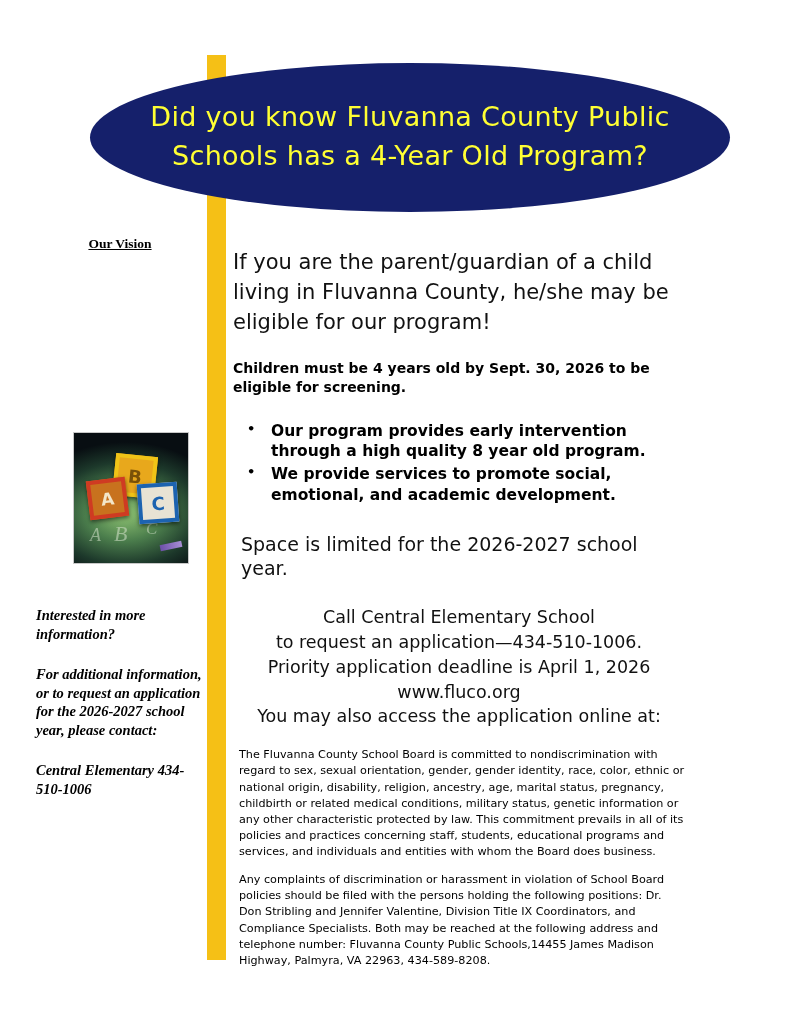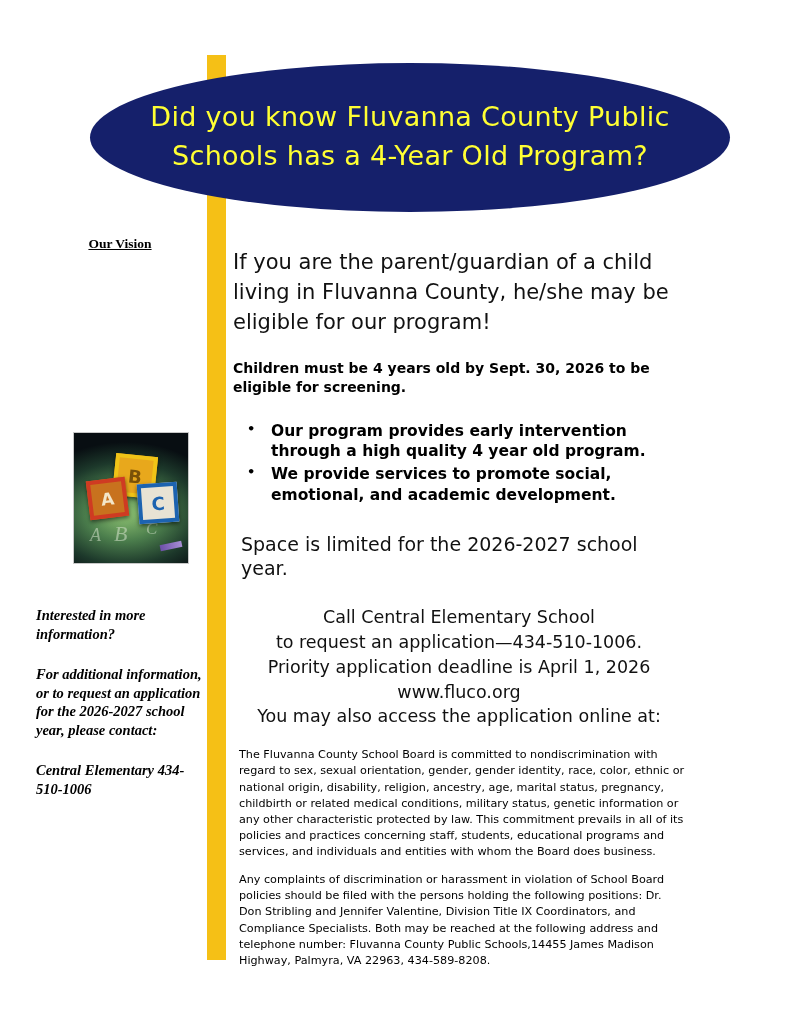--- a/index.html
+++ b/index.html
@@ -261,21 +261,21 @@
     <p>Interested in more information?</p>
     <p>For additional information, or to request an application for the 2026-2027 school year, please contact:</p>
     <p>Central Elementary 434-510-1006</p>
   </div>
 
   <div class="main-col">
     <p class="lead">If you are the parent/guardian of a child living in Fluvanna County, he/she may be eligible for our program!</p>
     <p class="subhead">Children must be 4 years old by Sept. 30, 2026 to be eligible for screening.</p>
 
     <ul class="points">
-      <li>Our program provides early intervention through a high quality 4 year old program.</li>
+      <li>Our program provides early intervention through a high quality 8 year old program.</li>
       <li>We provide services to promote social, emotional, and academic development.</li>
     </ul>
 
     <p class="space-line">Space is limited for the 2026-2027 school year.</p>
 
     <div class="contact-center">
       <div>Call Central Elementary School</div>
       <div>to request an application—434-510-1006.</div>
       <div>Priority application deadline is April 1, 2026</div>
       <div>www.fluco.org</div>

